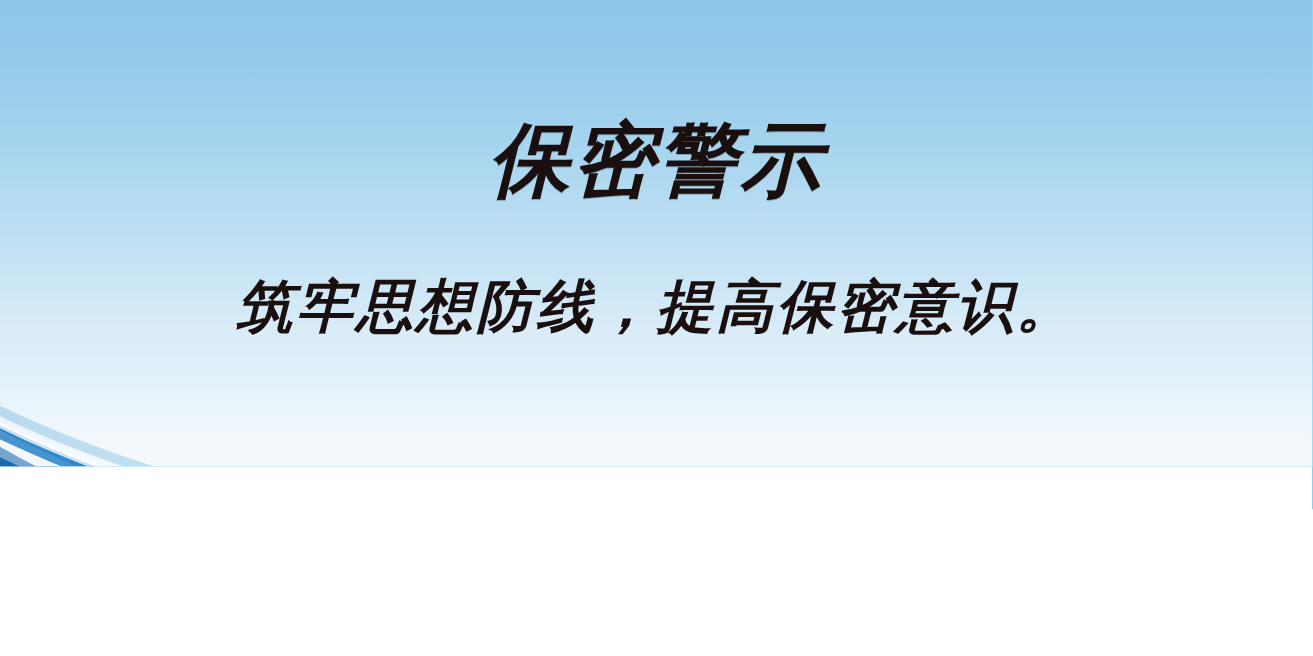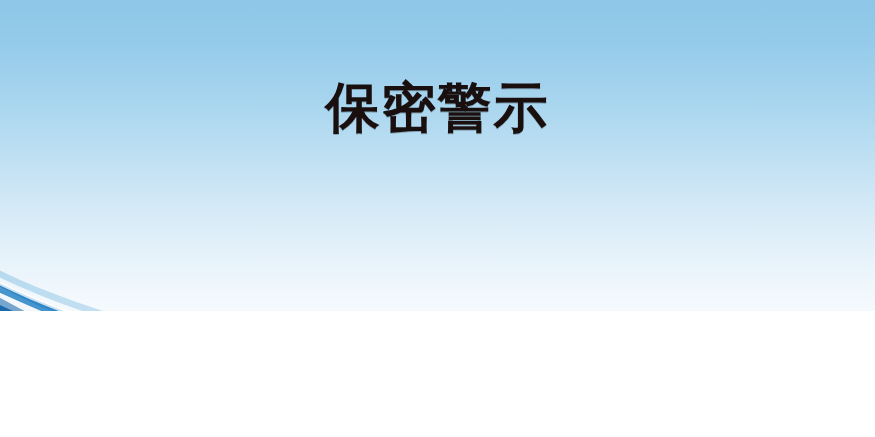--- a/index.html
+++ b/index.html
@@ -7,20 +7,21 @@
     padding: 0;
     background: #ffffff;
   }
   #slide {
     position: relative;
     width: 875px;
     height: 311px;
     overflow: hidden;
     font-family: "Liberation Sans", "DejaVu Sans", sans-serif;
     background: #0ea5e9;
+    font-style: italic;
   }
 
   
   .bg-sky {
     position: absolute;
     left: 0; top: 0;
     width: 875px;
     height: 437px;
     background: linear-gradient(to bottom,
         #8dc6e8 0%,
@@ -216,15 +217,16 @@
       </g>
     </g>
 
     <path d="M -5,279 C 120,342 330,390 560,402 C 700,409 800,412 880,410
              L 880,414 C 800,416 700,413 560,406
              C 330,394 120,346 -5,283 Z" fill="#ffffff" opacity="0.75"></path>
   </svg>
 
   <div class="content">
     <div class="title">保密警示</div>
+    <div class="subtitle">筑牢思想防线，提高保密意识。</div>
   </div>
 
 </div>
 
 </body></html>

